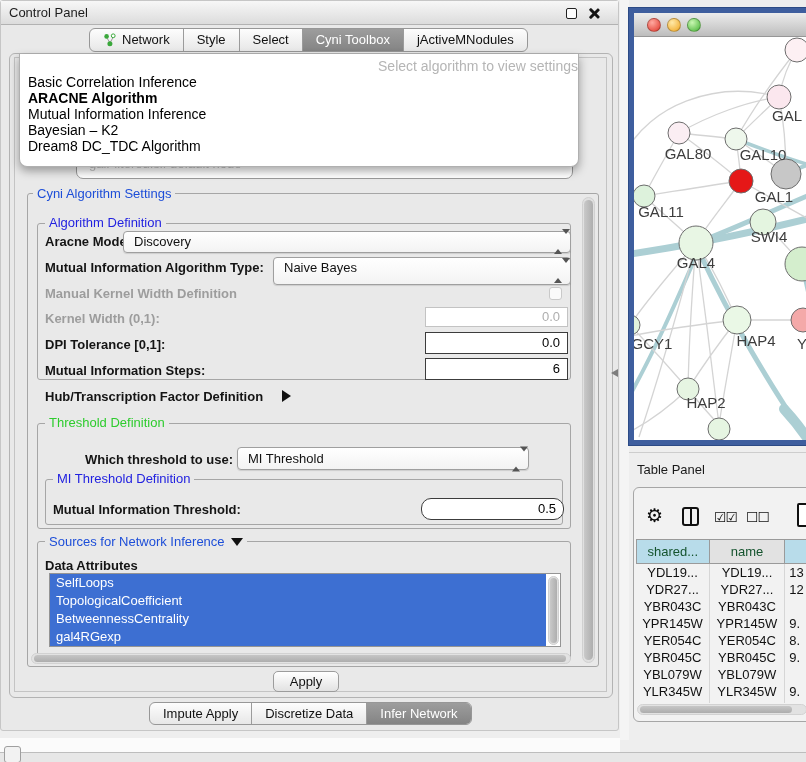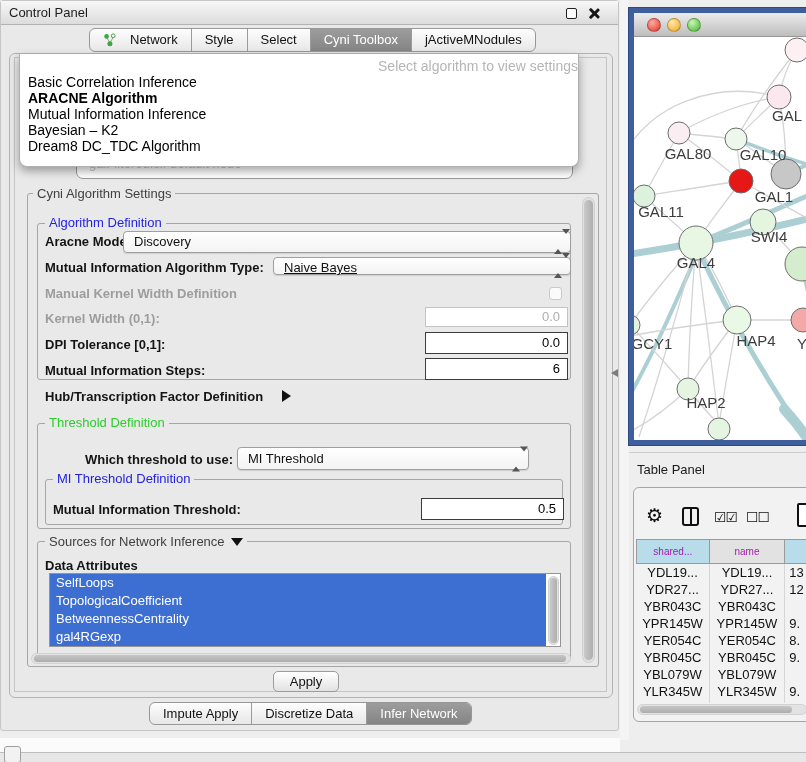--- a/index.html
+++ b/index.html
@@ -17,21 +17,21 @@
   .x-icon { position:absolute; left:586px; top:6px; width:13px; height:13px; }
   .x-icon::before,.x-icon::after { content:""; position:absolute; left:5.5px; top:0;
         width:2.6px; height:13px; background:#151515; border-radius:1px; }
   .x-icon::before { transform:rotate(45deg); }
   .x-icon::after  { transform:rotate(-45deg); }
 
   
   .seg { position:absolute; display:flex; border:1px solid #979797; border-radius:6px;
          overflow:hidden; background:linear-gradient(#fdfdfd,#e7e7e7); }
   .seg .tab { font-size:13px; line-height:22px; padding:0 13px; color:#111;
-         border-left:1px solid #9b9b9b; display:flex; align-items:center; gap:13px; white-space:nowrap;justify-content:space-between; }
+         border-left:1px solid #9b9b9b; display:flex; align-items:center; gap:5px; white-space:nowrap;justify-content:space-between; }
   .seg .tab:first-child { border-left:none; }
   .seg .tab.selected { background:linear-gradient(#9d9d9d,#848484); color:#fff; }
 
   
   #content-panel { position:absolute; left:8px; top:52px; width:604px; height:645px;
         border:1px solid #b3b3b3; border-radius:6px; background:#e9e9e9; }
   #inner-pane { position:absolute; left:13px; top:56px; width:593px; height:635px;
         border:1px solid #c4c4c4; background:#e9e9e9; }
 
   
@@ -45,21 +45,21 @@
 
   
   #net-combo { position:absolute; left:75px; top:160px; width:497px; height:18px;
         background:#fff; border:1px solid #9a9a9a; border-radius:0 0 7px 7px;
         overflow:hidden; z-index:5; }
   #net-combo span { position:absolute; left:12px; top:-6px; font-size:13px; color:#c2c2c2; }
 
   
   .group { position:absolute; border:1px solid #a6a6a6; border-radius:3px; }
   .legend { position:absolute; background:#e9e9e9; padding:0 4px; font-size:13px;
-        color:#404040; line-height:14px; z-index:3; white-space:nowrap; }
+        color:#1d4ed8; line-height:14px; z-index:3; white-space:nowrap; }
   .legend.blue  { color:#2222e0; }
   .legend.green { color:#2ecc2e; }
 
   .lbl { position:absolute; font-size:13px; font-weight:bold; color:#141414;
         line-height:15px; white-space:nowrap; }
   .lbl.disabled { color:#9d9d9d; }
 
   .combo { position:absolute; background:linear-gradient(#ffffff,#f3f3f3);
         border:1px solid #9f9f9f; border-radius:4px; font-size:13px; color:#111;
         padding-left:10px; box-shadow:0 1px 1px rgba(0,0,0,.12); }
@@ -124,21 +124,21 @@
         font-family:"DejaVu Sans",sans-serif; }
   .col-icon { position:absolute; left:48px; top:19px; width:17px; height:19px;
         border:2px solid #111; border-radius:3px; }
   .col-icon::before { content:""; position:absolute; left:5.5px; top:0; width:2px; height:15px; background:#111; }
   .check-icons { position:absolute; font-size:14px; color:#111; letter-spacing:-1px;
         font-family:"DejaVu Sans",sans-serif; top:21px; }
   .doc-icon { position:absolute; left:163px; top:15px; width:20px; height:24px;
         border:2px solid #111; border-radius:2px; background:#fff; }
   #tbl-wrap { position:absolute; left:2px; top:51px; width:200px; height:164px; overflow:hidden; }
   table { border-collapse:collapse; table-layout:fixed; }
-  th { height:24px; font-size:10px; font-weight:normal; color:#a21caf;
+  th { height:24px; font-size:13px; font-weight:normal; color:#14532d;
        border:1px solid #9a9a9a; text-align:center; }
   th.blue { background:#b8dcea; }
   th.gray { background:#e2e2e2; }
   td { height:17px; font-size:13px; color:#111; text-align:center;
        border-right:1px solid #d6d6d6; white-space:nowrap; overflow:hidden; }
   td.num { text-align:left; padding-left:4px; }
 
   
   #splitter-arrow { position:absolute; left:611px; top:369px; width:0; height:0;
         border-top:4px solid transparent; border-bottom:4px solid transparent;
@@ -215,21 +215,21 @@
   <div class="group" style="left:36px; top:222px; width:534px; height:157px;"></div>
   <span class="legend blue" style="left:44px; top:215px;">Algorithm Definition</span>
 
   <span class="lbl" style="left:44px; top:233px;">Aracne Mode:</span>
   <div class="combo" style="left:122px; top:230px; width:448px; height:22px; line-height:20px;">
     <span>Discovery</span>
     <span class="stepper"><span class="up"></span><span class="down"></span></span>
   </div>
 
   <span class="lbl" style="left:44px; top:259px;text-align:right;">Mutual Information Algorithm Type:</span>
-  <div class="combo" style="left:272px; top:256px; width:298px; height:18px; line-height:20px;text-decoration:underline;">
+  <div class="combo" style="left:272px; top:256px; width:298px; height:28px; line-height:20px;">
     <span>Naive Bayes</span>
     <span class="stepper"><span class="up"></span><span class="down"></span></span>
   </div>
 
   <span class="lbl disabled" style="left:44px; top:285px;">Manual Kernel Width Definition</span>
   <span class="checkbox" style="left:548px; top:286px;"></span>
 
   <span class="lbl disabled" style="left:44px; top:310px;">Kernel Width (0,1):</span>
   <div class="field disabled" style="left:424px; top:306px; width:143px; height:20px; line-height:18px;">0.0</div>
 
@@ -248,21 +248,21 @@
   <span class="lbl" style="left:84px; top:451px;">Which threshold to use:</span>
   <div class="combo" style="left:236px; top:446px; width:292px; height:23px; line-height:21px;">
     <span>MI Threshold</span>
     <span class="stepper"><span class="up"></span><span class="down"></span></span>
   </div>
 
   <div class="group" style="left:44px; top:478px; width:518px; height:46px;"></div>
   <span class="legend blue" style="left:52px; top:471px;">MI Threshold Definition</span>
 
   <span class="lbl" style="left:52px; top:501px;">Mutual Information Threshold:</span>
-  <div class="field strong" style="left:420px; top:497px; width:143px; height:22px; line-height:19px;">0.5</div>
+  <div class="field strong" style="left:420px; top:497px; width:143px; height:22px; line-height:19px;border-radius:10px;">0.5</div>
 
   <div class="group" style="left:36px; top:540px; width:534px; height:120px;"></div>
   <span class="legend" style="left:44px; top:534px;"><span>Sources for Network Inference</span><span class="tri-down"></span></span>
 
   <span class="lbl" style="left:44px; top:557px;">Data Attributes</span>
 
   <div id="attr-list">
     <div class="row">SelfLoops</div>
     <div class="row">TopologicalCoefficient</div>
     <div class="row">BetweennessCentrality</div>

